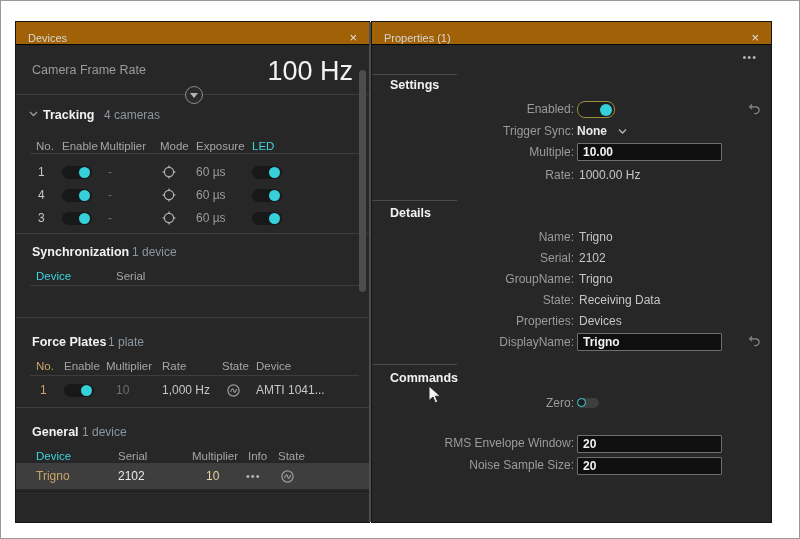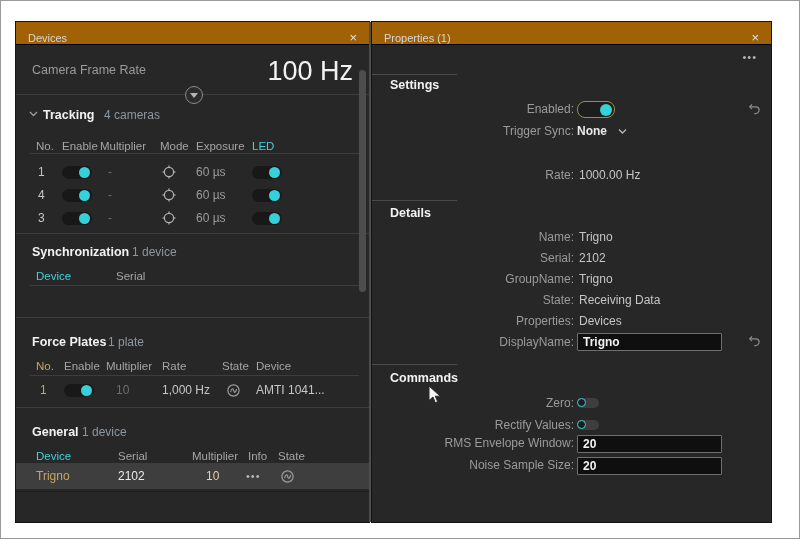--- a/index.html
+++ b/index.html
@@ -256,20 +256,24 @@
     <div class="row" style="top:100px">
       <span class="abs lbl" style="right:197px">Trigger Sync:</span>
       <span class="abs wht" style="left:205px; font-weight:bold">None</span>
       <span class="abs" style="left:246px; top:6px">
         <svg width="9" height="7" viewBox="0 0 9 7">
             <polyline points="1,1.5 4.5,5 8,1.5" fill="none" stroke="#b8b8b8" stroke-width="1.3"></polyline>
           </svg>
       </span>
     </div>
 
+    <div class="row" style="top:121px">
+      <span class="abs lbl" style="right:197px">Multiple:</span>
+      <input class="inp" style="left: 205px; width: 133px; top: 0px;" value="10.00">
+    </div>
 
     <div class="row" style="top:144px">
       <span class="abs lbl" style="right:197px">Rate:</span>
       <span class="abs val" style="left:207px">1000.00 Hz</span>
     </div>
 
     <div class="pdivider" style="top:178px"></div>
     <div class="row" style="top:182px">
       <span class="abs sect-title" style="left:18px">Details</span>
     </div>
@@ -310,26 +314,20 @@
     <div class="row" style="top:347px">
       <span class="abs sect-title" style="left:18px">Commands</span>
     </div>
 
     <div class="row" style="top:372px">
       <span class="abs lbl" style="right:197px">Zero:</span>
       <span class="tg-off" style="left:205px; top:4px">
           <i></i>
         </span>
     </div>
-    <div class="row" style="top:394px">
-      <span class="abs lbl" style="right:197px">Rectify Values:</span>
-      <span class="tg-off" style="left:205px; top:4px">
-          <i></i>
-        </span>
-    </div>
     <div class="row" style="top:412px">
       <span class="abs lbl" style="right:197px">RMS Envelope Window:</span>
       <input class="inp" style="left: 205px; width: 133px; top: 1px;" value="20">
     </div>
     <div class="row" style="top:434px">
       <span class="abs lbl" style="right:197px">Noise Sample Size:</span>
       <input class="inp" style="left: 205px; width: 133px; top: 1px;" value="20">
     </div>
 
     <span class="abs" style="left:56px; top:363px">

